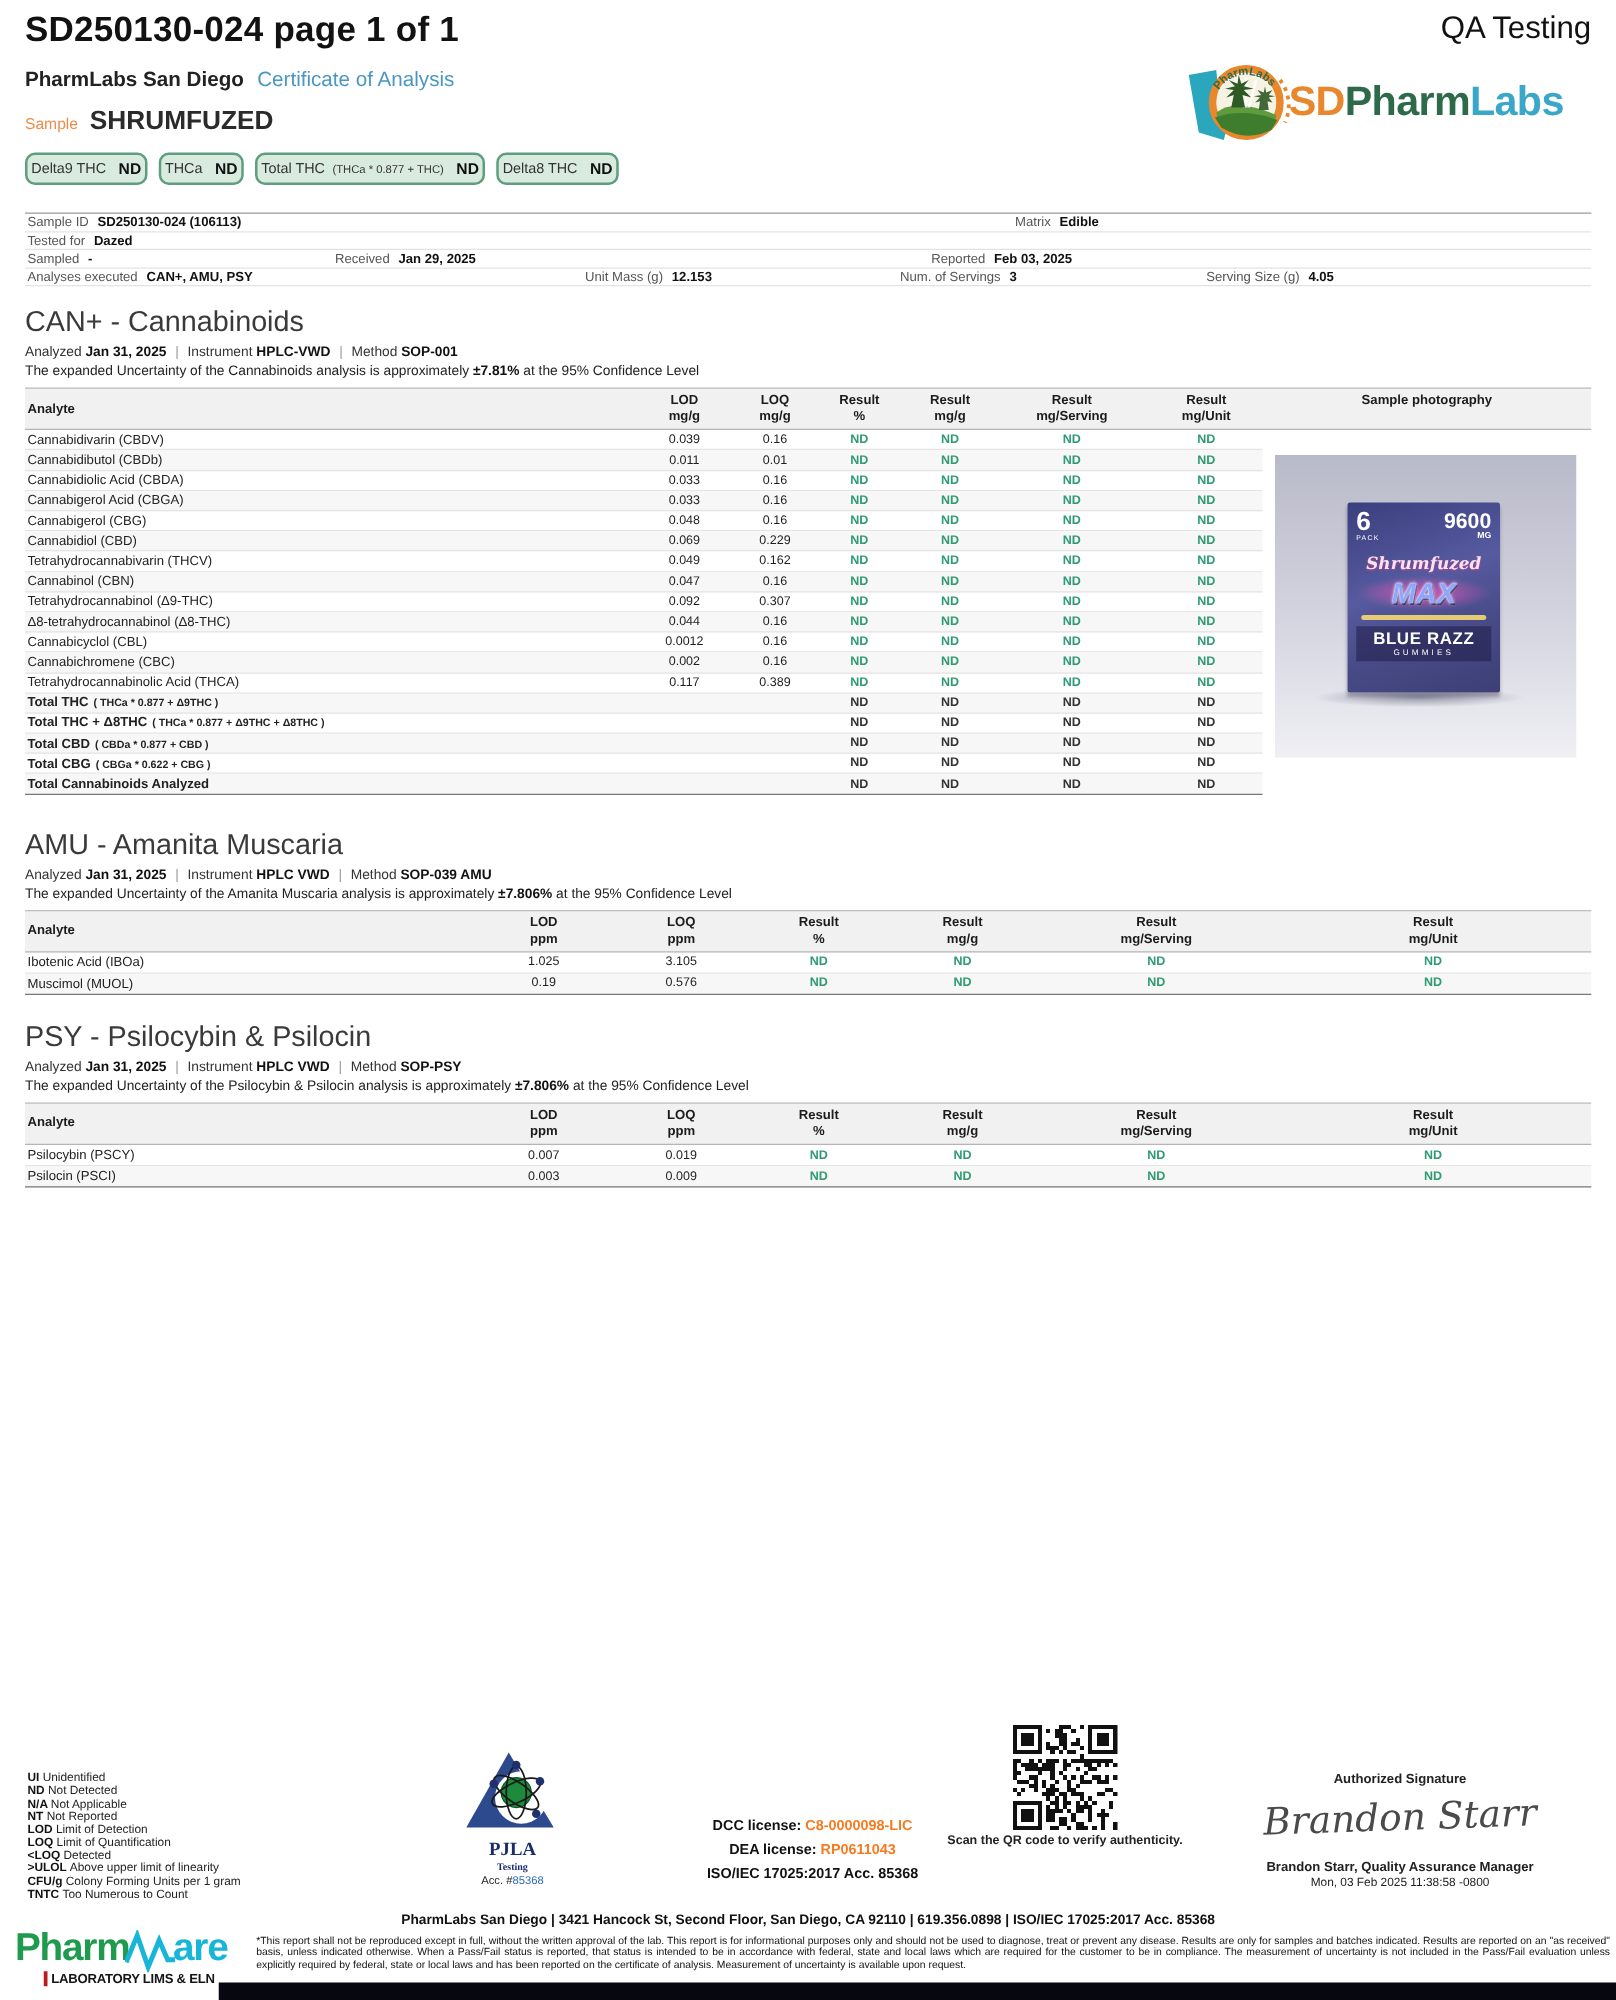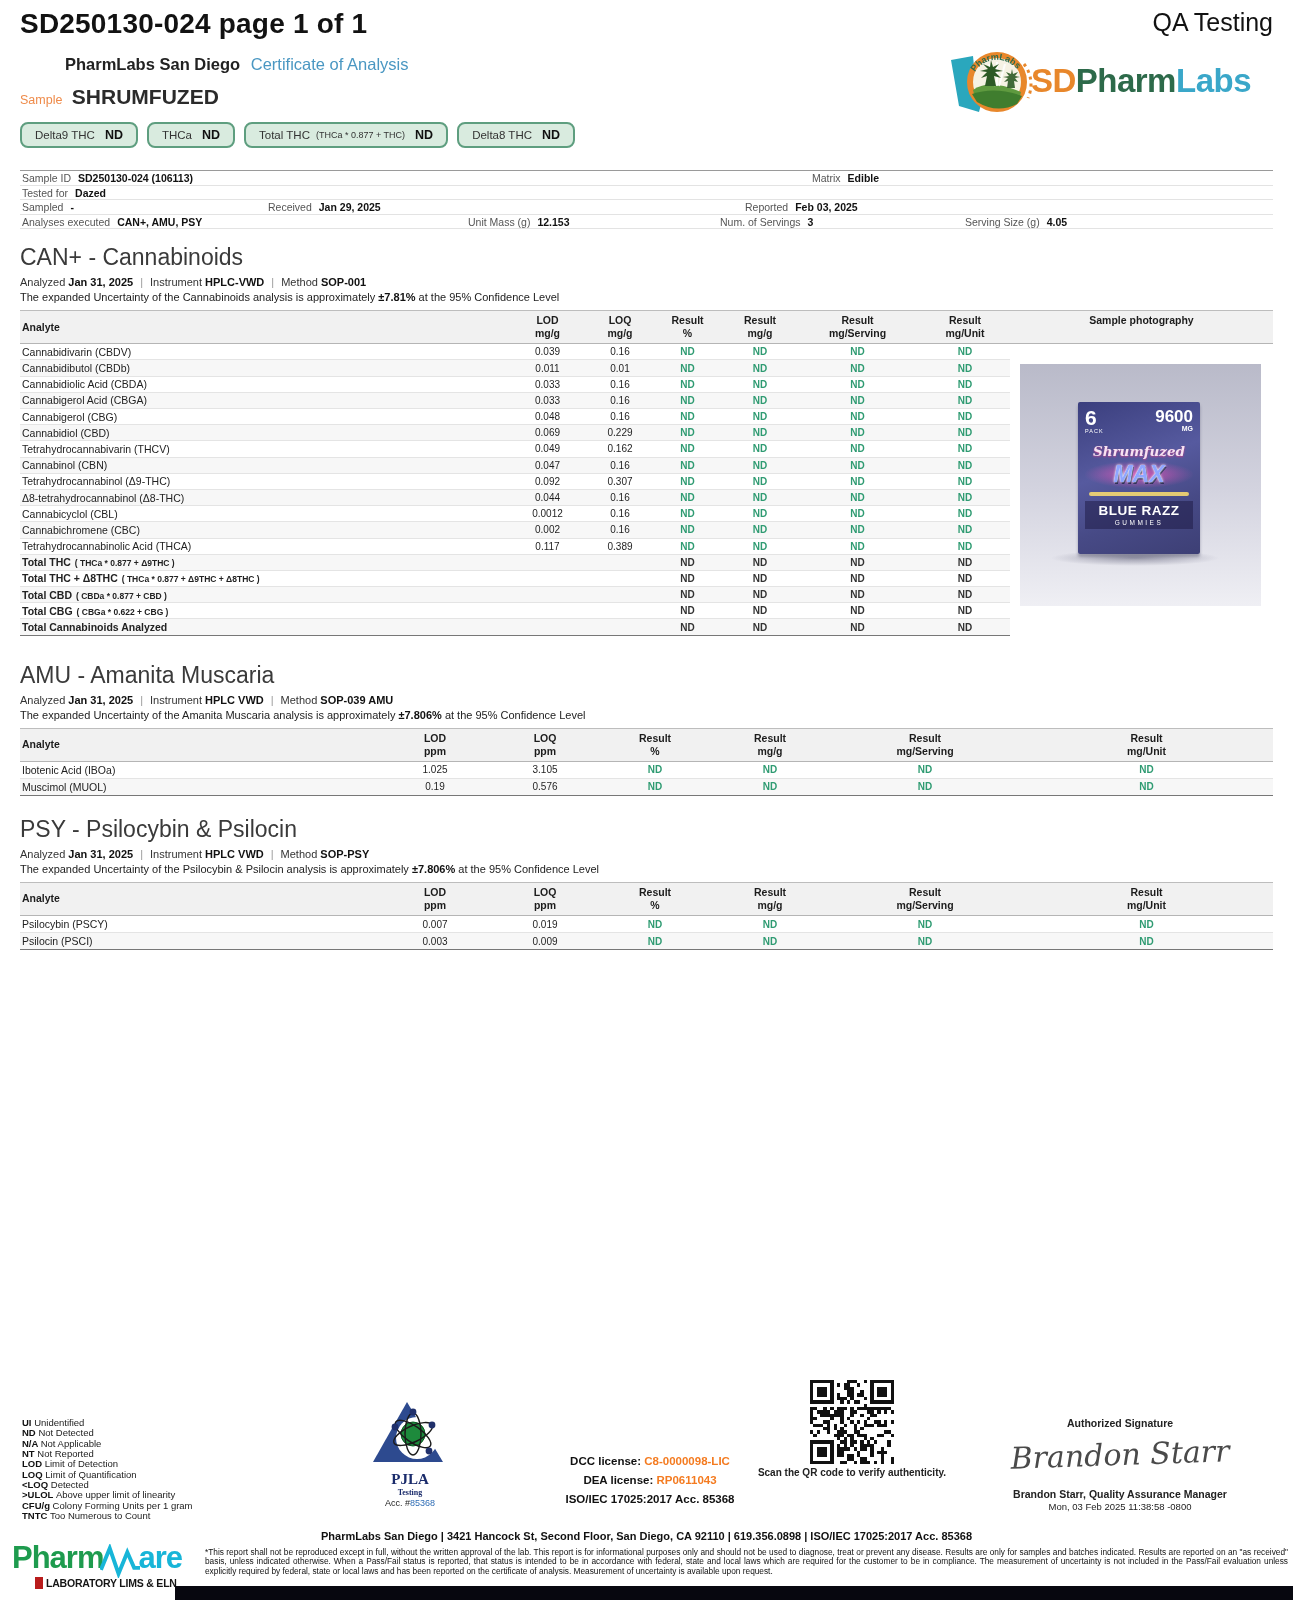--- a/index.html
+++ b/index.html
@@ -7,37 +7,37 @@
   body { font-family:"Liberation Sans", sans-serif; color:#222; }
   .page { position:relative; width:1293px; height:1600px; background:#fff; overflow:hidden; }
   .content { padding:8px 20px 0 20px; }
 
   
   .tophdr { display:flex; justify-content:space-between; align-items:flex-start; }
   .doc-id { font-size:28px; font-weight:700; color:#121212; letter-spacing:.2px; }
   .qa { font-size:25px; font-weight:400; color:#121212; }
 
   .lab-line { margin-top:15px; font-size:16.5px; }
-  .lab-name { font-weight:700; color:#222;margin-left:45px; }
+  .lab-name { font-weight:700; color:#222; }
   .doc-type { color:#4a97c2; margin-left:6px; }
 
   .sample-line { margin-top:11px; }
   .sample-lbl { color:#ef8b4a; font-size:12.5px; }
   .sample-name { font-size:21px; font-weight:700; color:#2b2b2b; margin-left:5px; }
 
   
   .brand { position:absolute; top:42px; right:42px; display:flex; align-items:center; }
   .brand-text { font-size:33px; font-weight:700; letter-spacing:-.5px; margin-left:-6px;}
   .bt-sd { color:#e8872b; }
   .bt-pharm { color:#2d6a4a; }
   .bt-labs { color:#3aa7c9; }
 
   
   .pills { display:flex; gap:9px; margin-top:13px; }
-  .pill { display:flex; align-items:center; gap:10px; background:#d9ebdf; border:2px solid #5e9e7f; border-radius:8px; padding:3px 13px; height:26px; }
+  .pill { display:flex; align-items:center; gap:10px; background:#d9ebdf; border:2px solid #5e9e7f; border-radius:8px; padding:3px 3px; height:26px; }
   .pill-label { font-size:11.5px; color:#333; }
   .pill-sub { font-size:9px; color:#333; margin-left:-4px; }
   .pill-val { font-size:12.5px; font-weight:700; color:#111; }
 
   
   #sample-info { margin-top:22px; border-top:1.5px solid #9a9a9a; }
   .ir { position:relative; height:14.5px; border-bottom:1px solid #e3e3e3; font-size:10.5px; }
   .info-pair { position:absolute; top:1px; white-space:nowrap; }
   .lbl { color:#555; }
   .val { color:#111; font-weight:700; margin-left:7px; }
@@ -129,21 +129,21 @@
   .sig-date { font-size:9.5px; color:#222; margin-top:1px; }
 
   .addr { position:absolute; left:0; top:1530px; width:100%; text-align:center; font-size:11px; font-weight:700; color:#111; }
   .disclaimer { position:absolute; left:205px; top:1548px; width:1083px; font-size:8.3px; line-height:9.3px; color:#111; text-align:justify; }
 
   .pharmware { position:absolute; left:12px; top:1540px; width:170px; }
   .pw-line { display:flex; align-items:flex-end; }
   .pw-g { font-size:31px; font-weight:700; color:#1e9b4e; letter-spacing:-1px; }
   .pw-t { font-size:31px; font-weight:700; color:#17b5d8; letter-spacing:-1px; margin-left:-2px; }
   .pw-pulse { margin:0 -1px -2px -3px; }
-  .pw-sub { font-size:10.5px; font-weight:800; color:#151515; letter-spacing:-.2px; margin:1px 0 0 23px; border-left:8px solid #b91c1c; padding-left:3px; }
+  .pw-sub { font-size:10.5px; font-weight:800; color:#151515; letter-spacing:-.2px; margin:1px 0 0 23px; border-left:3px solid #b91c1c; padding-left:3px; }
 
   .bottom-bar { position:absolute; left:175px; right:0; bottom:0; height:14px; background:#07070f; }
 </style>
 </head>
 <body>
 
 <div class="page">
   <div class="content">
 
     <div class="tophdr">

